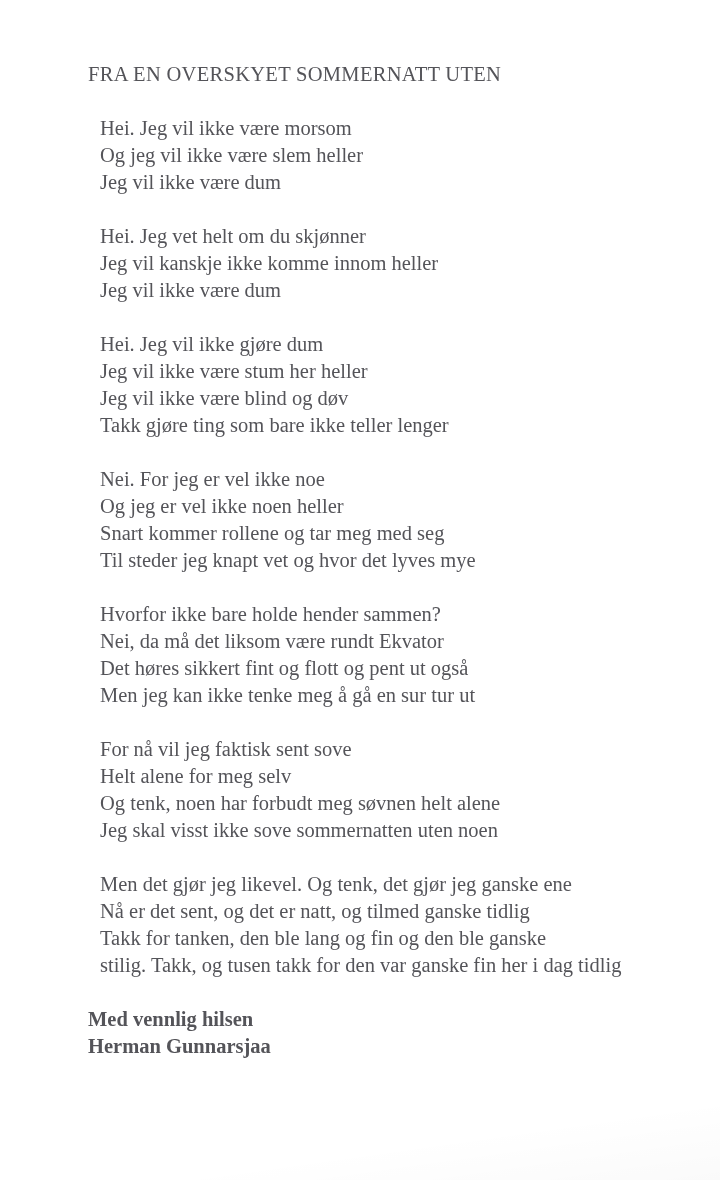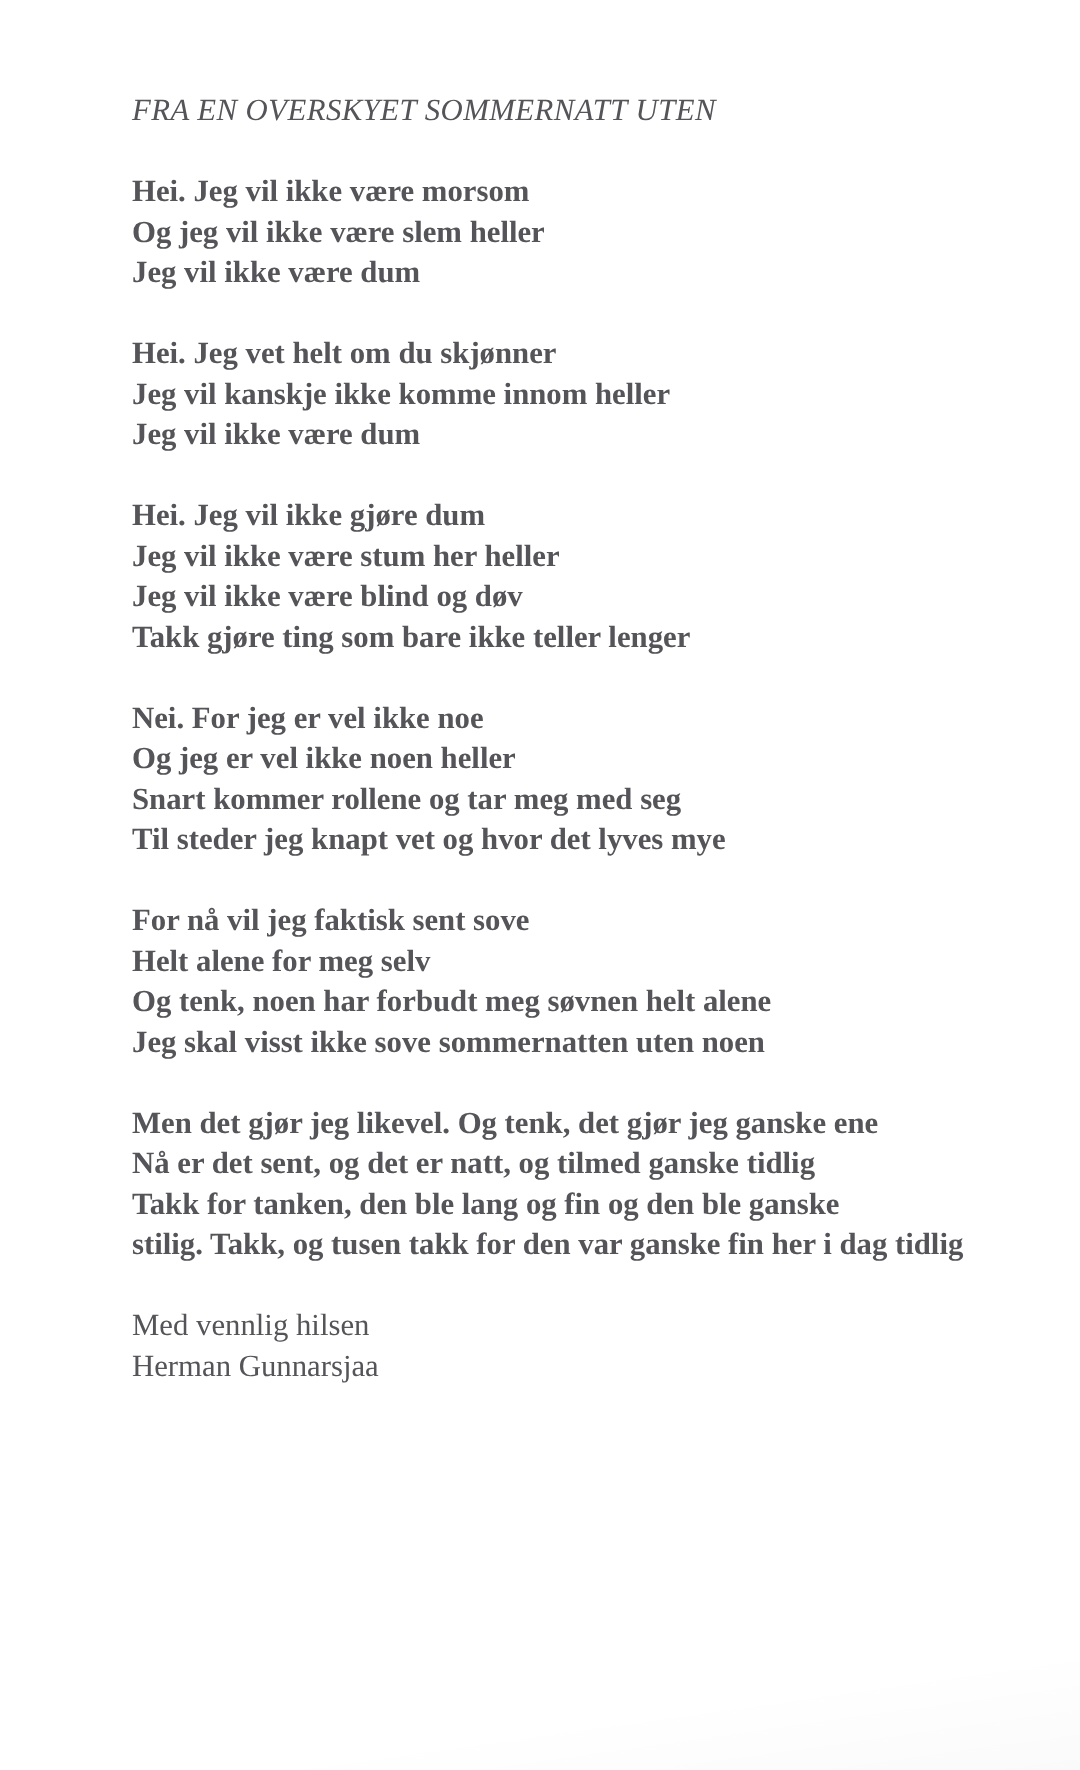--- a/index.html
+++ b/index.html
@@ -22,35 +22,34 @@
     font-size: 20.5px;
     line-height: 27px;
     color: #545459;
   }
   .title {
     font-size: 20.5px;
     font-weight: 400;
     margin: 0;
     letter-spacing: 0.3px;
     white-space: nowrap;
-    font-style: italic;
   }
   .stanzas {
-    margin: 0;
-    font-weight: bold;
+    margin: 12px;
   }
   .stanza {
     margin: 27px 0 0 0;
   }
   .line {
     display: block;
     white-space: nowrap;
   }
   .signoff {
     margin: 27px 0 0 0;
+    font-weight: bold;
   }
   .bottom-shade {
     position: absolute;
     left: 0;
     right: 0;
     bottom: 0;
     height: 80px;
     background: linear-gradient(172deg, rgba(255,255,255,0) 55%, rgba(0,0,0,0.02) 100%);
     pointer-events: none;
   }
@@ -78,20 +77,26 @@
         <span class="line">Jeg vil ikke være blind og døv</span>
         <span class="line">Takk gjøre ting som bare ikke teller lenger</span>
       </p>
       <p class="stanza">
         <span class="line">Nei. For jeg er vel ikke noe</span>
         <span class="line">Og jeg er vel ikke noen heller</span>
         <span class="line">Snart kommer rollene og tar meg med seg</span>
         <span class="line">Til steder jeg knapt vet og hvor det lyves mye</span>
       </p>
       <p class="stanza">
+        <span class="line">Hvorfor ikke bare holde hender sammen?</span>
+        <span class="line">Nei, da må det liksom være rundt Ekvator</span>
+        <span class="line">Det høres sikkert fint og flott og pent ut også</span>
+        <span class="line">Men jeg kan ikke tenke meg å gå en sur tur ut</span>
+      </p>
+      <p class="stanza">
         <span class="line">For nå vil jeg faktisk sent sove</span>
         <span class="line">Helt alene for meg selv</span>
         <span class="line">Og tenk, noen har forbudt meg søvnen helt alene</span>
         <span class="line">Jeg skal visst ikke sove sommernatten uten noen</span>
       </p>
       <p class="stanza">
         <span class="line">Men det gjør jeg likevel. Og tenk, det gjør jeg ganske ene</span>
         <span class="line">Nå er det sent, og det er natt, og tilmed ganske tidlig</span>
         <span class="line">Takk for tanken, den ble lang og fin og den ble ganske</span>
         <span class="line">stilig. Takk, og tusen takk for den var ganske fin her i dag tidlig</span>

